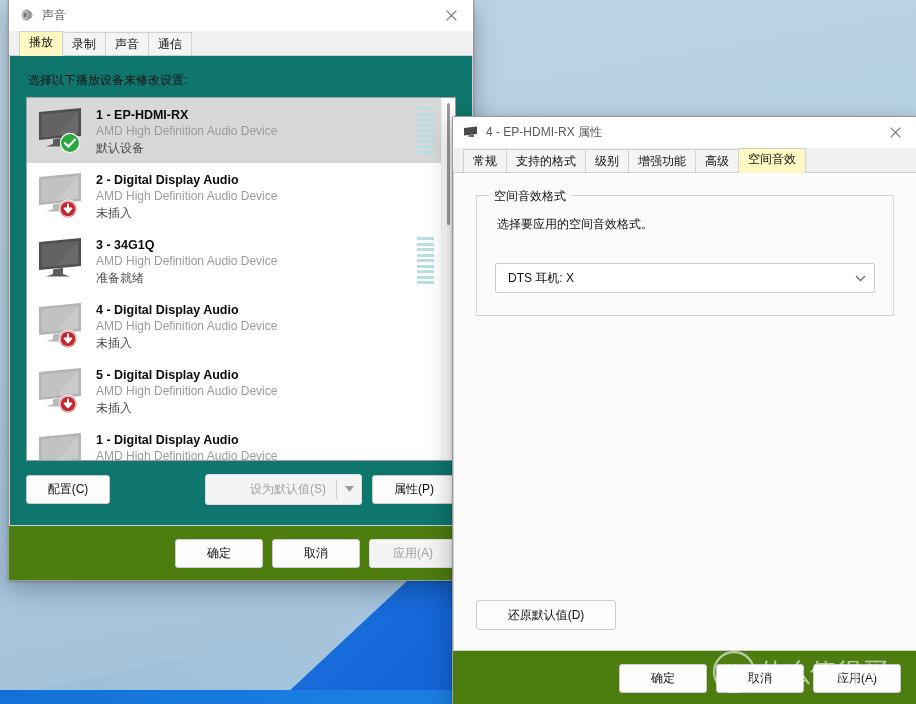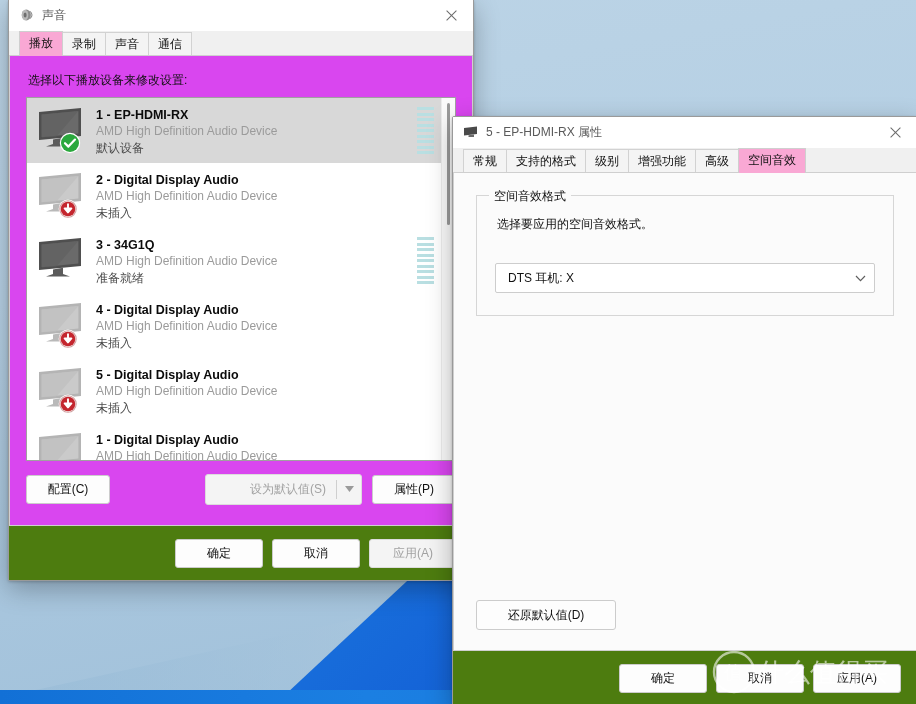--- a/index.html
+++ b/index.html
@@ -142,31 +142,32 @@
     font-size: 12px;
     color: #111;
     background: #f4f4f4;
     border: 1px solid #d2d2d2;
     border-bottom: none;
     margin-right: -1px;
     cursor: default;
     white-space: nowrap;
   }
   .tab.active {
-    background: #f9a8d4;
+    background: #fef9c3;
     height: 24px;
     line-height: 23px;
     margin-bottom: -1px;
     border-color: #cfcfcf;
     position: relative;
     z-index: 3;
     font-weight: normal;
+    font-family: Liberation Mono, monospace;
   }
   .tabpage {
-    background: #d946ef;
+    background: #0f766e;
     border: 1px solid #cfcfcf;
     border-top: none;
     flex: 1 1 auto;
     position: relative;
   }
 
   
   #sound-dialog {
     left: 8px;
     top: 0px;
@@ -601,21 +602,21 @@
 
 <div class="dialog" id="props-dialog">
 
   <div class="titlebar">
     <span class="tb-icon">
       <svg width="16" height="16" viewBox="0 0 16 16">
         <path d="M1 4 L14 2.5 L14 10 L1 11.5 Z" fill="#4a4a4a"></path>
         <path d="M5.5 11.2 L5.5 13 L11 13 L11 10.5" fill="#6a6a6a"></path>
       </svg>
     </span>
-    <span class="tb-text">5 - EP-HDMI-RX 属性</span>
+    <span class="tb-text">4 - EP-HDMI-RX 属性</span>
     <span class="tb-close">
       <svg width="11" height="11" viewBox="0 0 11 11">
         <path d="M0.6 0.6 L10.4 10.4 M10.4 0.6 L0.6 10.4" stroke="#6d6d6d" stroke-width="1.05" fill="none"></path>
       </svg>
     </span>
   </div>
 
   <div class="tabstrip" id="props-tabs">
       <div class="tab">常规</div>
       <div class="tab">支持的格式</div>

